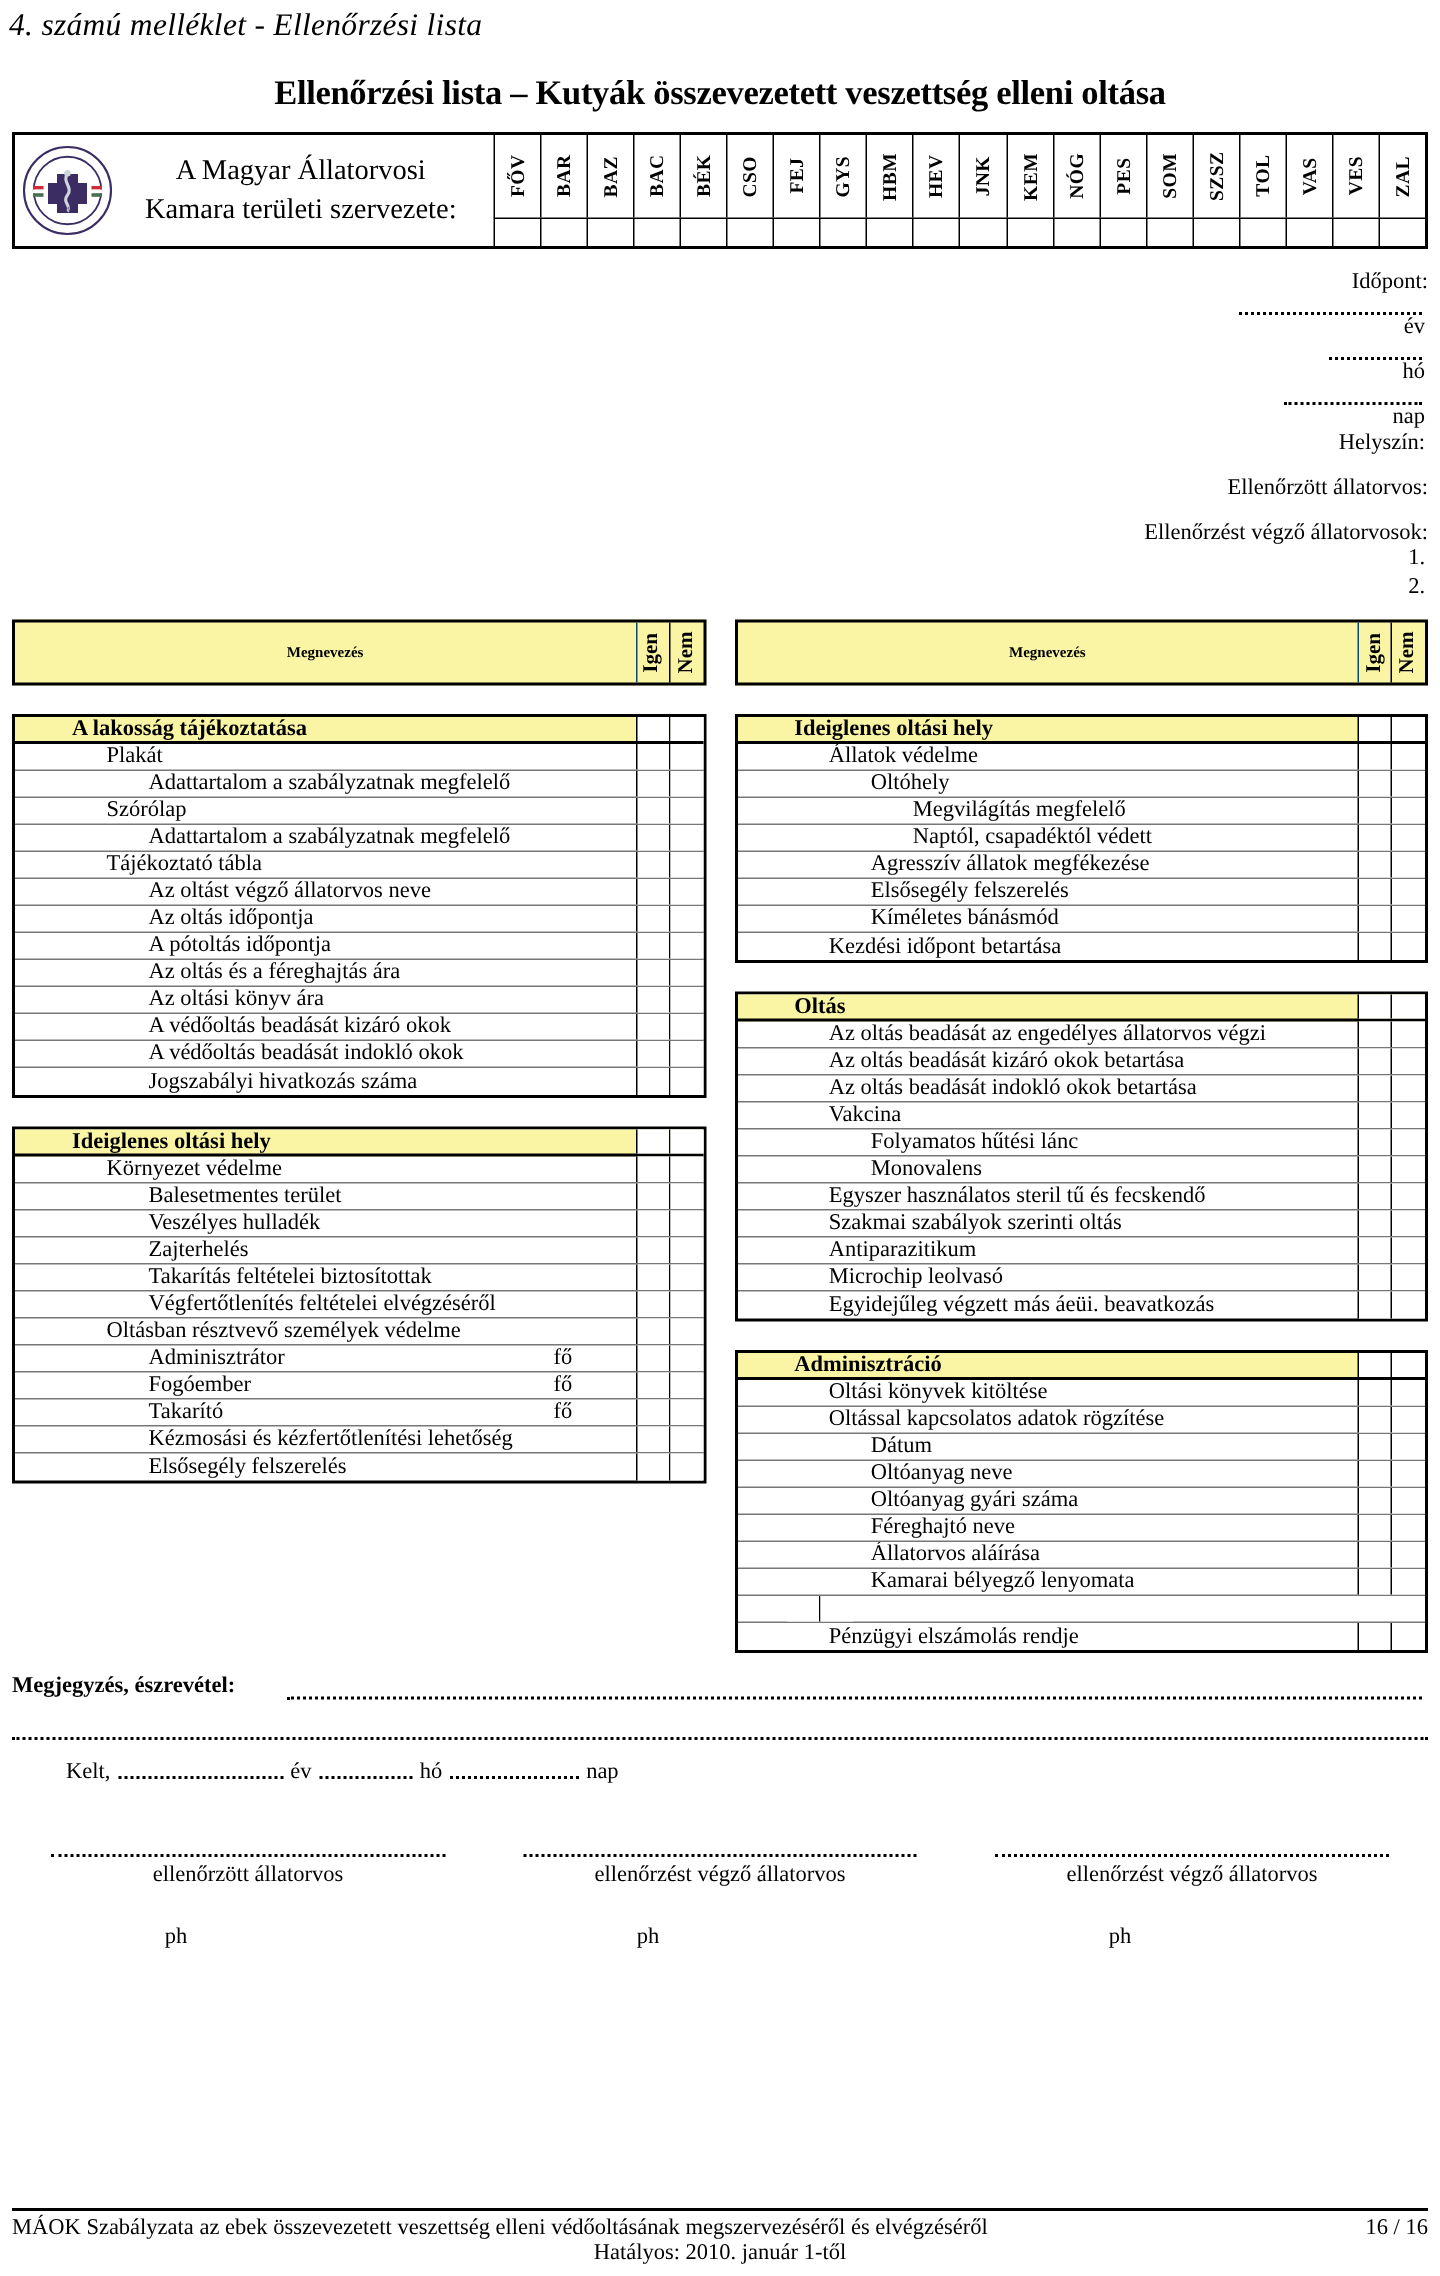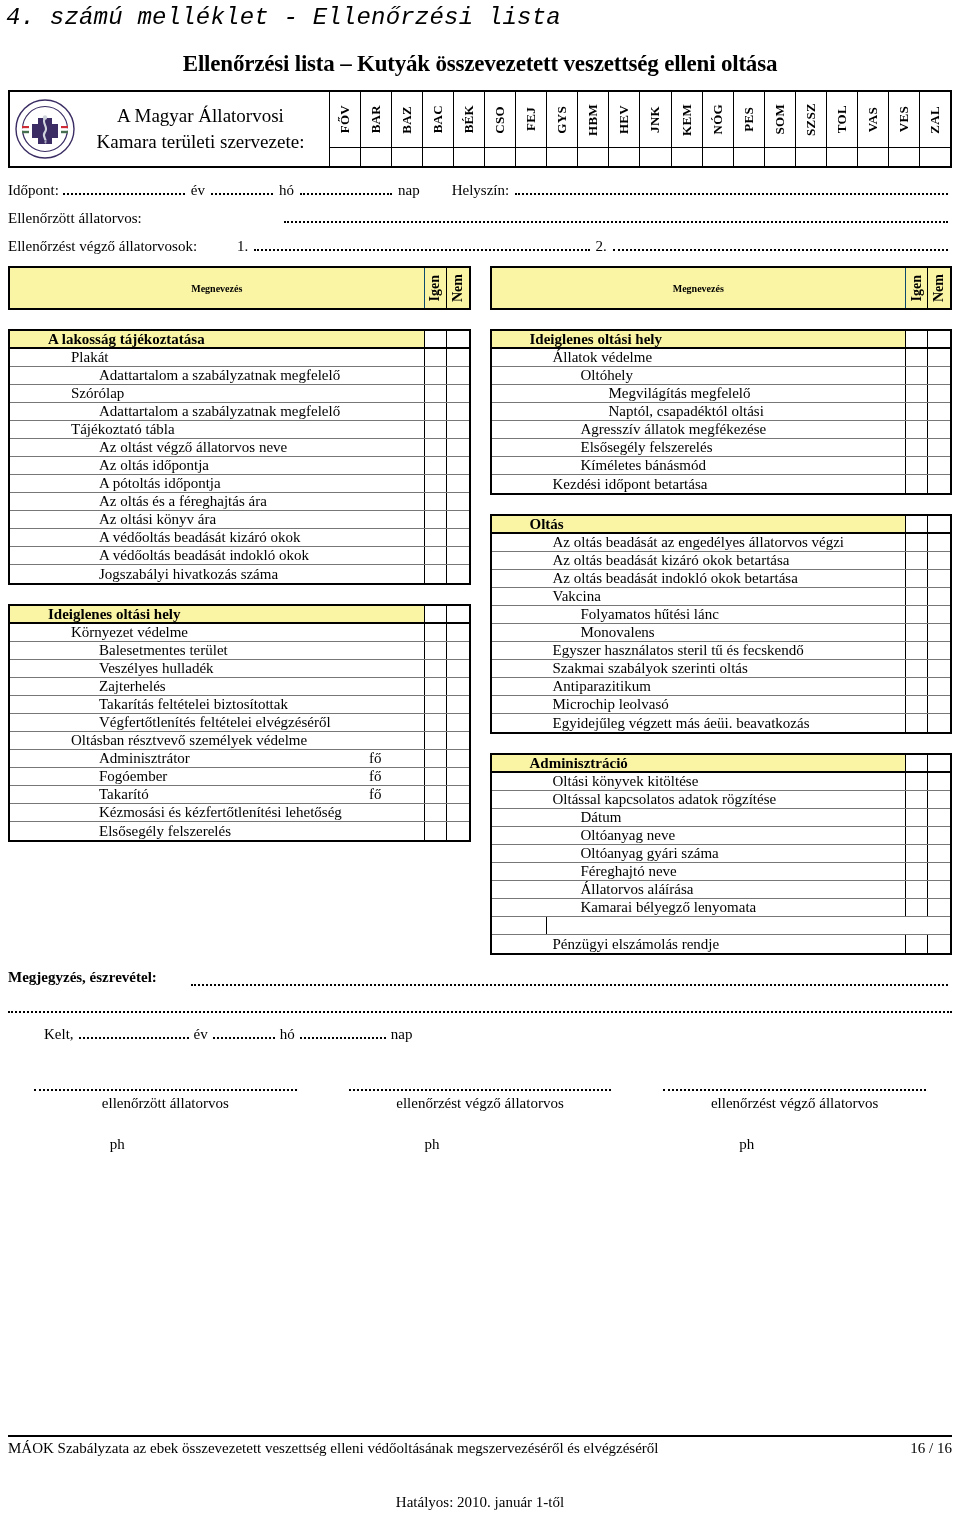--- a/index.html
+++ b/index.html
@@ -9,23 +9,23 @@
     height: 1517px;
     background: #ffffff;
     font-family: "Liberation Serif", "DejaVu Serif", serif;
     color: #000000;
     position: relative;
     overflow: hidden;
   }
 
   
   .doc-head {
-    font-family: Liberation Mono, monospace;
+    font-family: Liberation Serif, serif;
     font-style: italic;
-    font-size: 24px;
+    font-size: 21px;
     padding: 4px 0 0 6px;
     letter-spacing: .2px;
   }
 
   .doc-title {
     text-align: center;
     font-weight: bold;
     font-size: 23px;
     margin-top: 20px;
     letter-spacing: -.2px;
@@ -92,23 +92,24 @@
     white-space: nowrap;
   }
 
   
   .form-info {
     margin: 14px 8px 0 8px;
     font-size: 15px;
   }
   .info-row {
     display: flex;
-    align-items: flex-start;
+    align-items: flex-end;
     margin-bottom: 11px;
     white-space: nowrap;
+    flex-direction: column;
   }
   .lbl { flex: 0 0 auto; }
   .dots {
     border-bottom: 2px dotted #000;
     height: 13px;
     margin: 0 4px;
   }
   .mini { flex: 0 0 auto; padding: 0 2px; }
 
   
@@ -250,21 +251,21 @@
   .page-footer {
     position: absolute;
     left: 8px;
     right: 8px;
     bottom: 6px;
     border-top: 2px solid #000;
     padding-top: 3px;
     font-size: 15px;
   }
   .pf-line1 { display: flex; justify-content: space-between; }
-  .pf-line2 { text-align: center; margin-top: 37px; }
+  .pf-line2 { text-align: center; }
 </style>
 </head>
 <body>
 
 <div class="doc-head">4. számú melléklet - Ellenőrzési lista</div>
 
 <div class="doc-title">Ellenőrzési lista – Kutyák összevezetett veszettség elleni oltása</div>
 
 <div class="chamber-wrap">
   <div class="chamber-left">
@@ -642,21 +643,21 @@
         </div>
         <div class="crow">
           <div class="label">
             <span class="txt ind3">Megvilágítás megfelelő</span>
           </div>
           <div class="box"></div>
           <div class="box"></div>
         </div>
         <div class="crow">
           <div class="label">
-            <span class="txt ind3">Naptól, csapadéktól oltási</span>
+            <span class="txt ind3">Naptól, csapadéktól védett</span>
           </div>
           <div class="box"></div>
           <div class="box"></div>
         </div>
         <div class="crow">
           <div class="label">
             <span class="txt ind2">Agresszív állatok megfékezése</span>
           </div>
           <div class="box"></div>
           <div class="box"></div>

